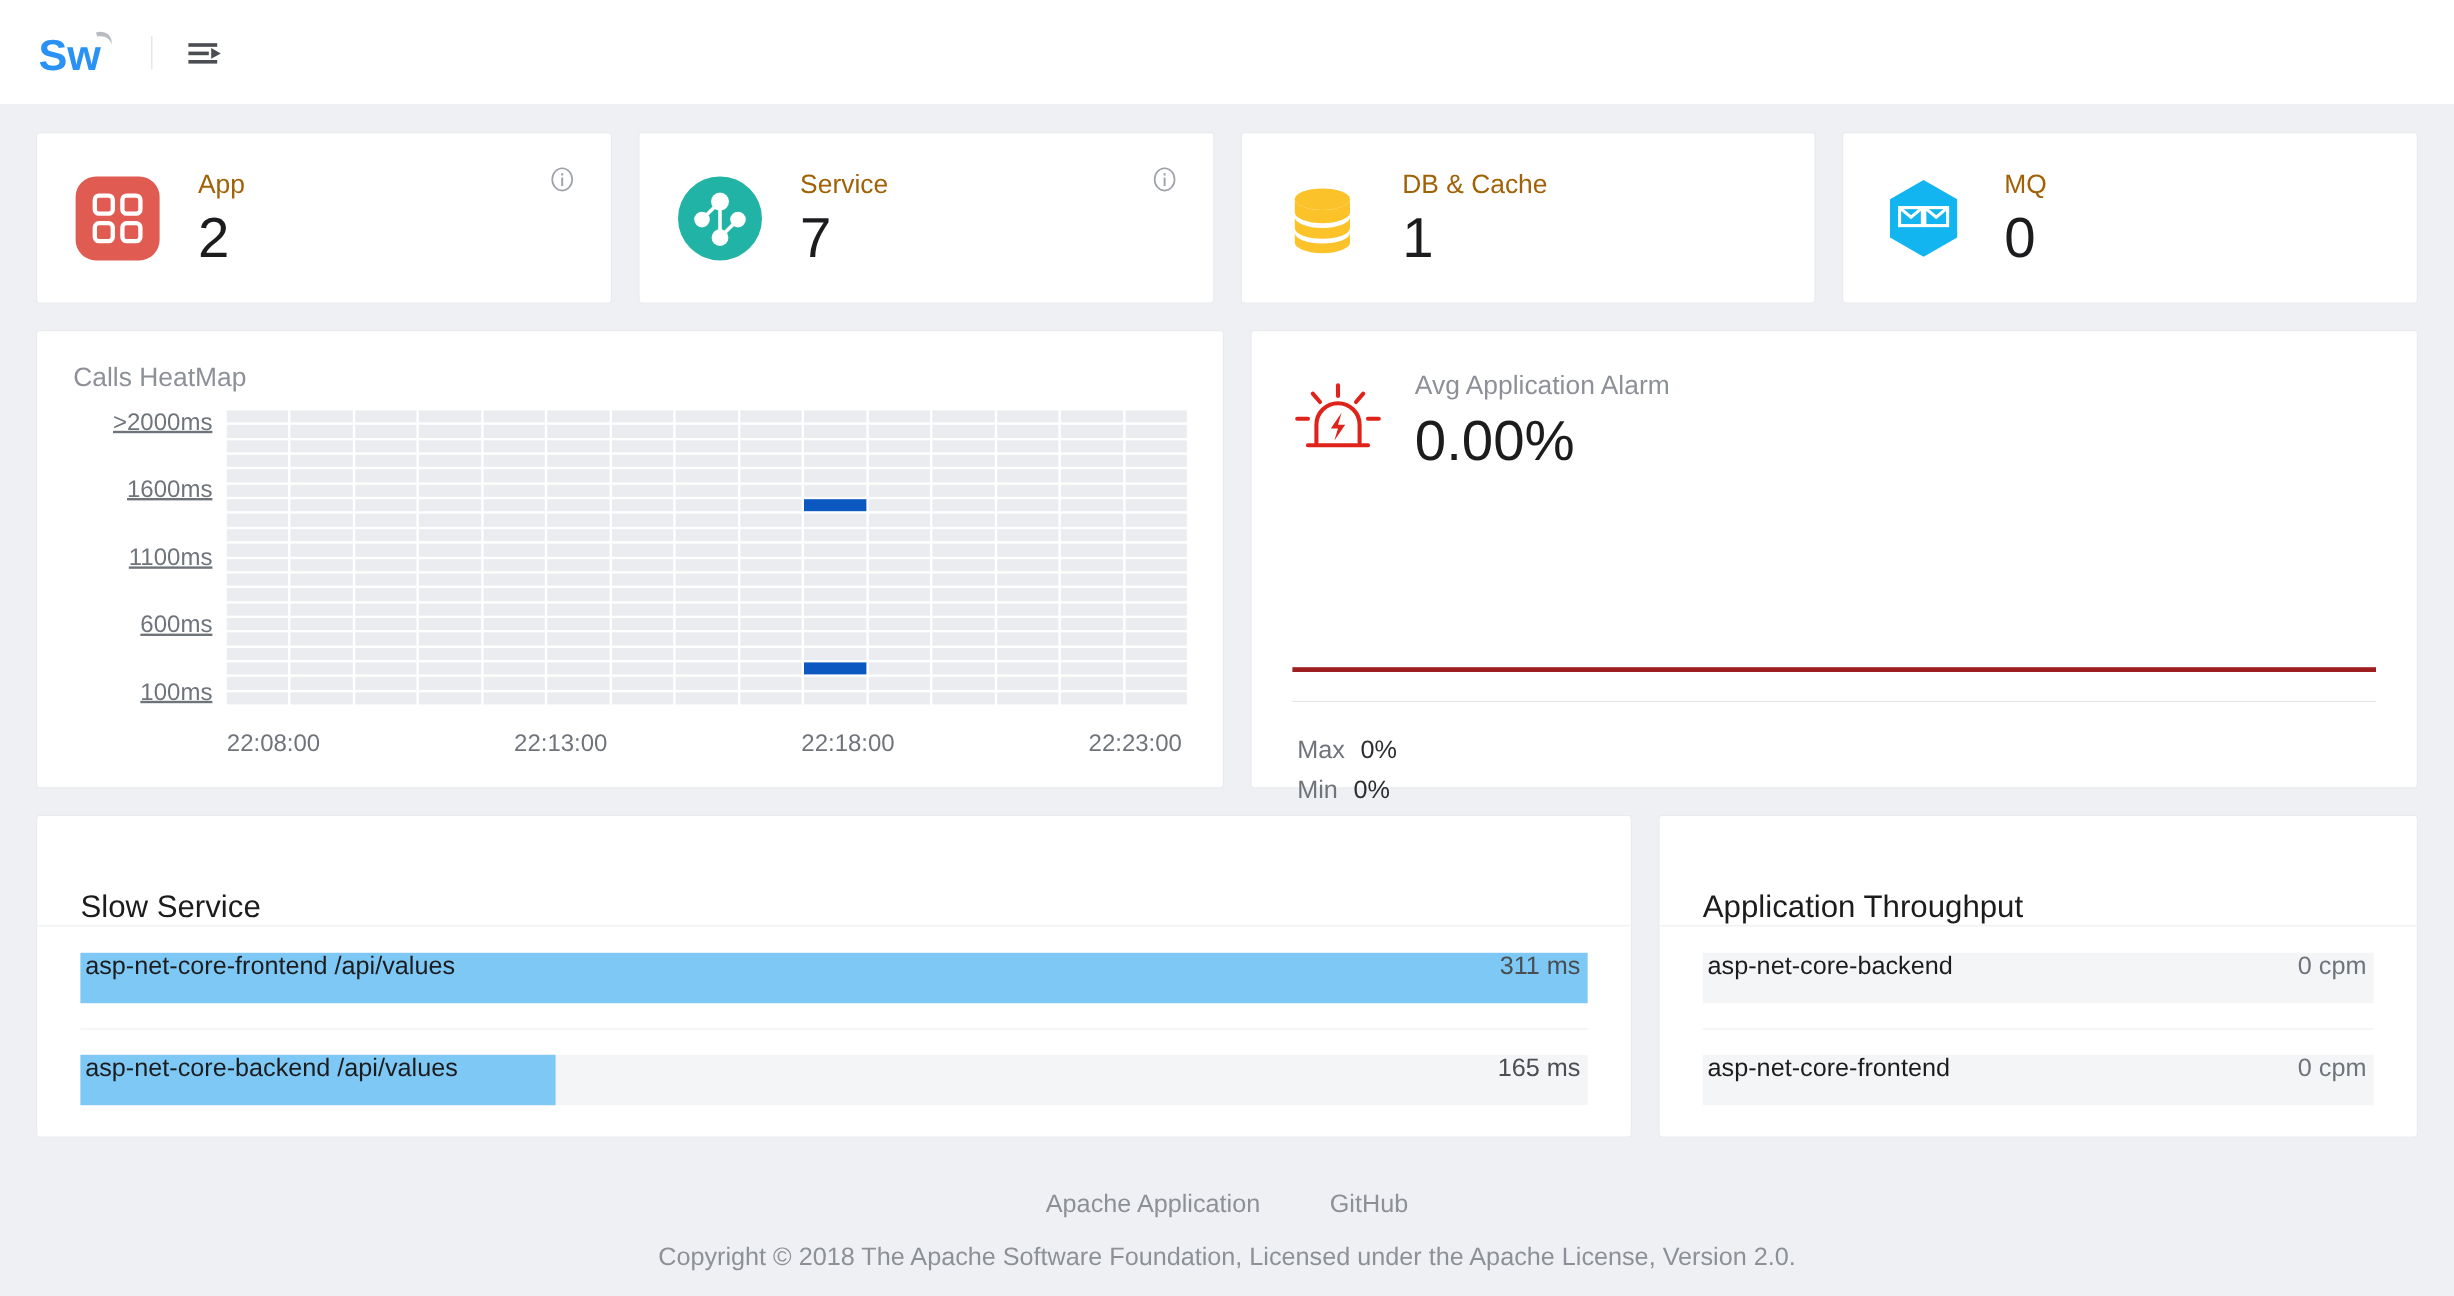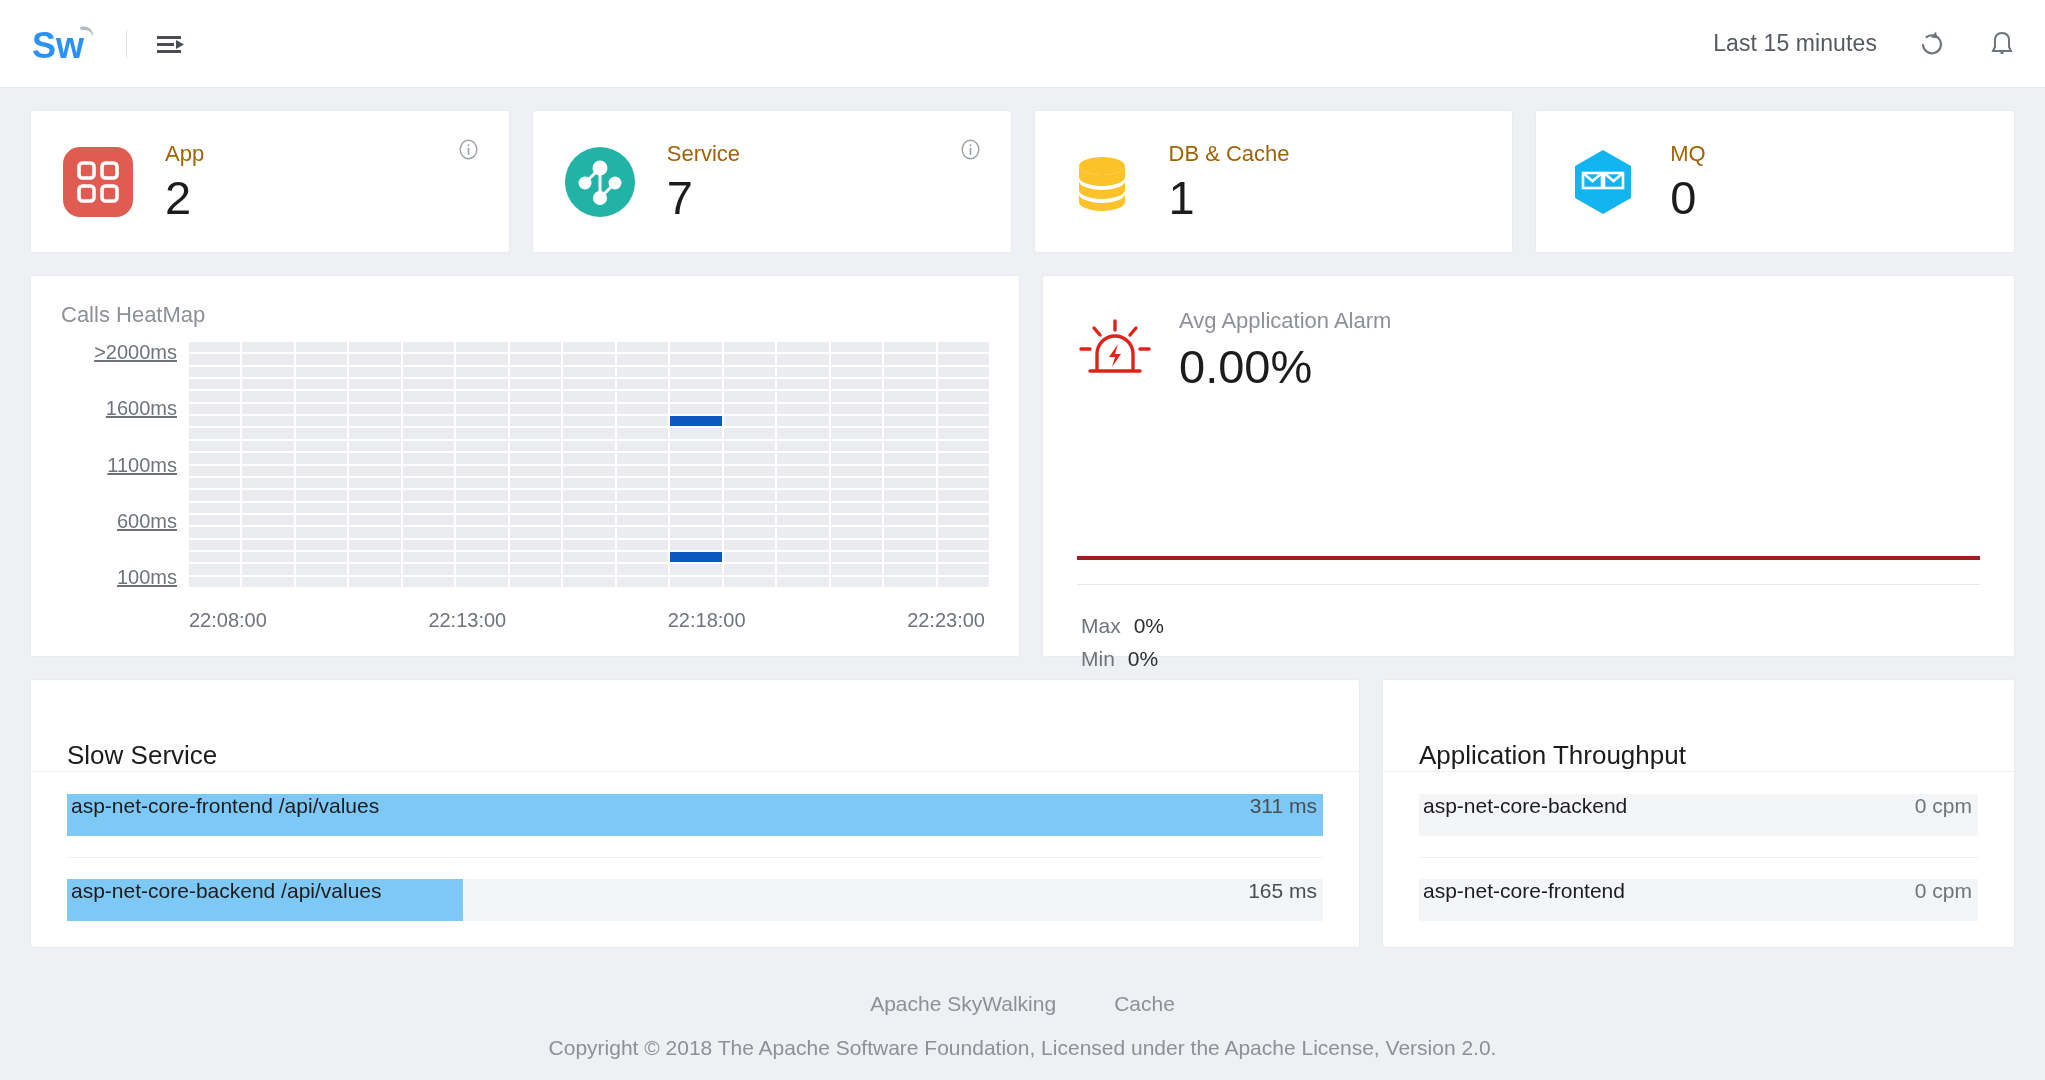--- a/index.html
+++ b/index.html
@@ -165,31 +165,20 @@
     </svg>
   </div>
   <div class="topbar-divider"></div>
   <svg class="hamburger" viewBox="0 0 34 30">
     <rect x="2" y="7" width="24" height="3" fill="#4a4d52"></rect>
     <rect x="2" y="14" width="17" height="3" fill="#4a4d52"></rect>
     <rect x="2" y="21" width="24" height="3" fill="#4a4d52"></rect>
     <path d="M21 11 L29 15.5 L21 20 Z" fill="#4a4d52"></path>
   </svg>
 
-  <div class="topbar-right">
-    <div class="time-range">Last 15 minutes</div>
-    <svg class="icon-btn" viewBox="0 0 30 32">
-      <path d="M6 17 A9 9 0 1 0 9.5 9.2" fill="none" stroke="#6f747b" stroke-width="2.1" stroke-linecap="round"></path>
-      <path d="M19 3.5 L20.3 10.2 L14 9.4 Z" fill="#6f747b"></path>
-    </svg>
-    <svg class="icon-btn" viewBox="0 0 30 32">
-      <path d="M15 5 C10.5 5 8 8 8 12.5 L8 19 L6 23 L24 23 L22 19 L22 12.5 C22 8 19.5 5 15 5 Z" fill="none" stroke="#6f747b" stroke-width="2"></path>
-      <rect x="13.6" y="23" width="2.8" height="3" fill="#6f747b"></rect>
-    </svg>
-  </div>
 </div>
 
 <div class="content">
 
   <div class="row stat-row">
 
     <div class="card stat-card">
       <svg class="stat-icon" viewBox="0 0 74 74">
         <rect x="2" y="2" width="70" height="70" rx="17" fill="#e05c52"></rect>
         <rect x="18" y="18" width="15" height="15" rx="3.5" fill="none" stroke="#fff" stroke-width="3.6"></rect>
@@ -655,18 +644,18 @@
           <div class="bar-fill" id="thr-fill-1" style="width: 0%;"></div>
           <span class="bar-name">asp-net-core-frontend</span>
           <span class="bar-val">0 cpm</span>
         </div>
       </div>
     </div>
   </div>
 
   <div class="footer">
     <div class="footer-links">
-      <span class="footer-link">Apache SkyWalking</span>
-      <span class="footer-link">Cache</span>
+      <span class="footer-link">Apache Application</span>
+      <span class="footer-link">GitHub</span>
     </div>
     <div class="footer-copy">Copyright © 2018 The Apache Software Foundation, Licensed under the Apache License, Version 2.0.</div>
   </div>
 </div>
 
 </body></html>

